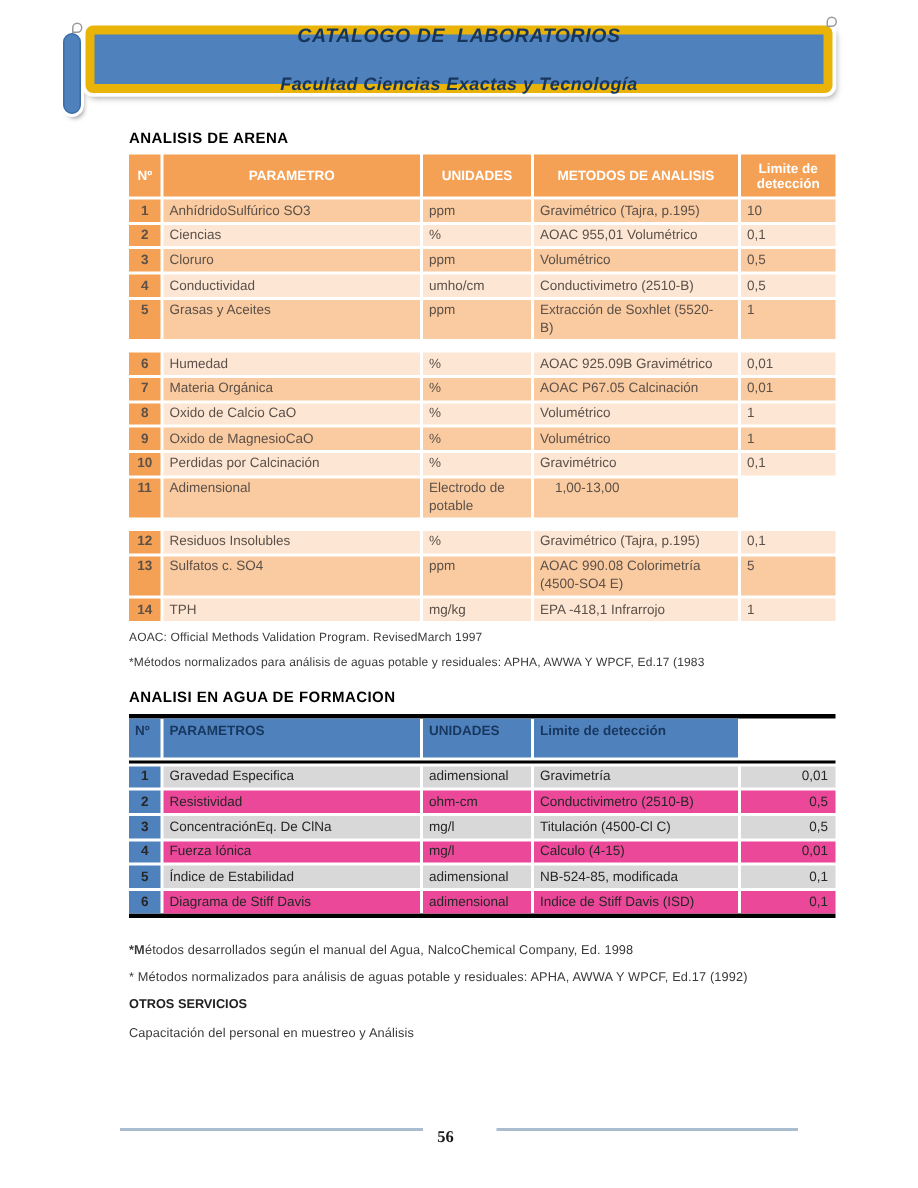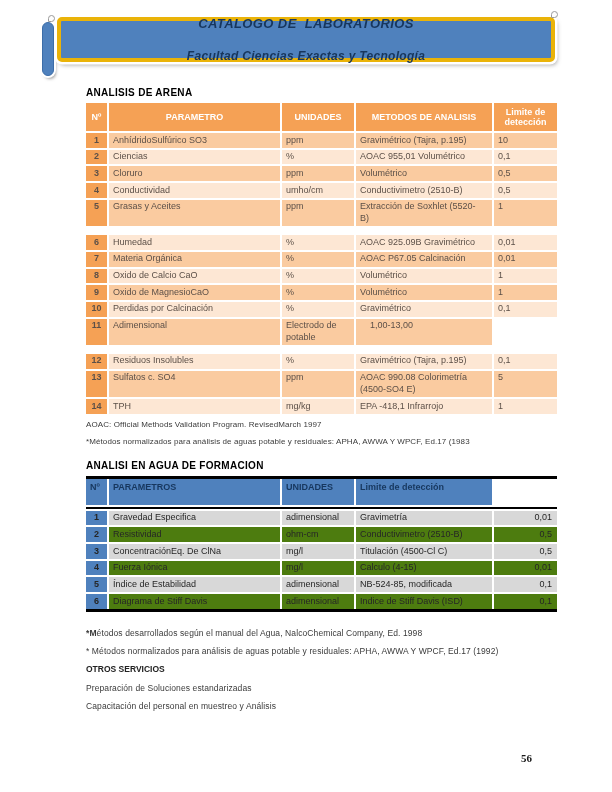--- a/index.html
+++ b/index.html
@@ -11,21 +11,21 @@
   }
   
   .banner-wrap { position:absolute; left:42px; top:13px; width:516px; height:62px; }
   .banner-capsule {
     position:absolute; left:0; top:9px; width:12px; height:54px;
     background:var(--banner-blue,#4F81BD); border:1px solid #3c6da8; border-radius:6px;
     box-shadow:0 0 0 2px #fff, 2px 3px 3px rgba(90,90,90,.55);
   }
   .banner-main {
     position:absolute; left:15px; top:4px; width:498px; height:45px;
-    background:var(--banner-blue,#4F81BD); border:4px solid #eab308; border-radius:5px;
+    background:var(--banner-blue,#4F81BD); border:6px solid #eab308; border-radius:5px;
     box-shadow:0 0 0 2.5px #fff, 2px 3px 4px rgba(90,90,90,.55);
     display:flex; flex-direction:column; align-items:center; justify-content:center; gap:2px;
   }
   .banner-title {
     font-size:13px; font-weight:bold; font-style:italic; white-space:pre;
     color:var(--banner-text,#17365D); letter-spacing:.4px;
   }
   .banner-subtitle {
     font-size:12px; font-weight:bold; font-style:italic; white-space:pre;
     color:var(--banner-text,#17365D); letter-spacing:.3px;margin-top:16px;
@@ -66,37 +66,37 @@
   #table2 .hcell {
     background:var(--table2-header-blue,#4F81BD); color:var(--table2-num-text,#17375E);
     font-weight:bold; text-align:left; min-height:26px; padding:3px 4px;
     font-size:9px; line-height:1.15; display:flex; align-items:flex-start;
   }
   #table2 .num {
     background:var(--table2-header-blue,#4F81BD); color:var(--table2-num-text,#17375E);
     font-weight:bold; text-align:center;
   }
   #table2 .odd  { background:var(--table2-row-gray,#D8D8D8); }
-  #table2 .even { background:#4d7c0f; }
+  #table2 .even { background:#ec4899; }
   #table2 .num.odd, #table2 .num.even { background:var(--table2-header-blue,#4F81BD); }
   #table2 .cell { color:#262626; }
   #table2 .c-limit { text-align:right; padding-right:5px; }
   #table1 .cell { color:#5C5048; }
   .blackline { grid-column:1 / -1; height:2px; background:#000; }
   .gap-row { grid-column:1 / -1; height:5px; background:#fff; }
   .limit-wrap { padding-left:14px !important; padding-right:14px !important; }
   
   .note { font-size:8px; color:#3a3a3a; margin-bottom:8px; letter-spacing:.1px; }
   .notes-block { margin-top:6px; }
   .sec2-gap { margin-top:14px; }
   .note b { font-weight:bold; }
   .services-title { font-size:8.5px; font-weight:bold; color:#222; margin-bottom:9px; }
   .note-lg { font-size:8.5px; }
   
-  .footer { position:absolute; left:80px; bottom:28px; width:452px; display:flex; align-items:flex-end;flex-direction:column; }
+  .footer { position:absolute; left:80px; bottom:28px; width:452px; display:flex; align-items:flex-start; }
   .footer .line { flex:1; height:2px; background:var(--footer-line,#A9BDCE); }
   .footer .gapL { width:10px; } .footer .gapR { width:28px; }
   .page-number { font-family:"Liberation Serif", serif; font-weight:bold; font-size:11px; color:#1a1a1a; }
 </style>
 </head>
 <body>
 
 <div class="page" style="--banner-blue: #4F81BD; --banner-text: #17365D; --table1-header-orange: #F5A155; --table1-row-dark: #FACBA0; --table1-row-light: #FDE7D4; --table1-num-text: #4A3520; --table2-header-blue: #4F81BD; --table2-num-text: #17375E; --table2-row-gray: #D8D8D8; --footer-line: #A9BDCE;">
 
   <div class="banner-wrap">
@@ -252,21 +252,20 @@
   <div class="cell c-param even">Diagrama de Stiff Davis</div>
   <div class="cell c-units even">adimensional</div>
   <div class="cell c-method even">Indice de Stiff Davis (ISD)</div>
   <div class="cell c-limit even">0,1</div>
 </div>
 
     <div class="notes-block" style="margin-top:16px;">
       <div class="note note-lg"><b>*M</b><span>étodos desarrollados según el manual del Agua, NalcoChemical Company, Ed. 1998</span></div>
       <div class="note note-lg">* Métodos normalizados para análisis de aguas potable y residuales: APHA, AWWA Y WPCF, Ed.17 (1992)</div>
       <div class="services-title">OTROS SERVICIOS</div>
-      <div class="note note-lg">Preparación de Soluciones estandarizadas</div>
       <div class="note note-lg">Capacitación del personal en muestreo y Análisis</div>
     </div>
 
   </div>
 
   <div class="footer">
     <div class="line"></div>
     <div class="gapL"></div>
     <div class="page-number">56</div>
     <div class="gapR"></div>

